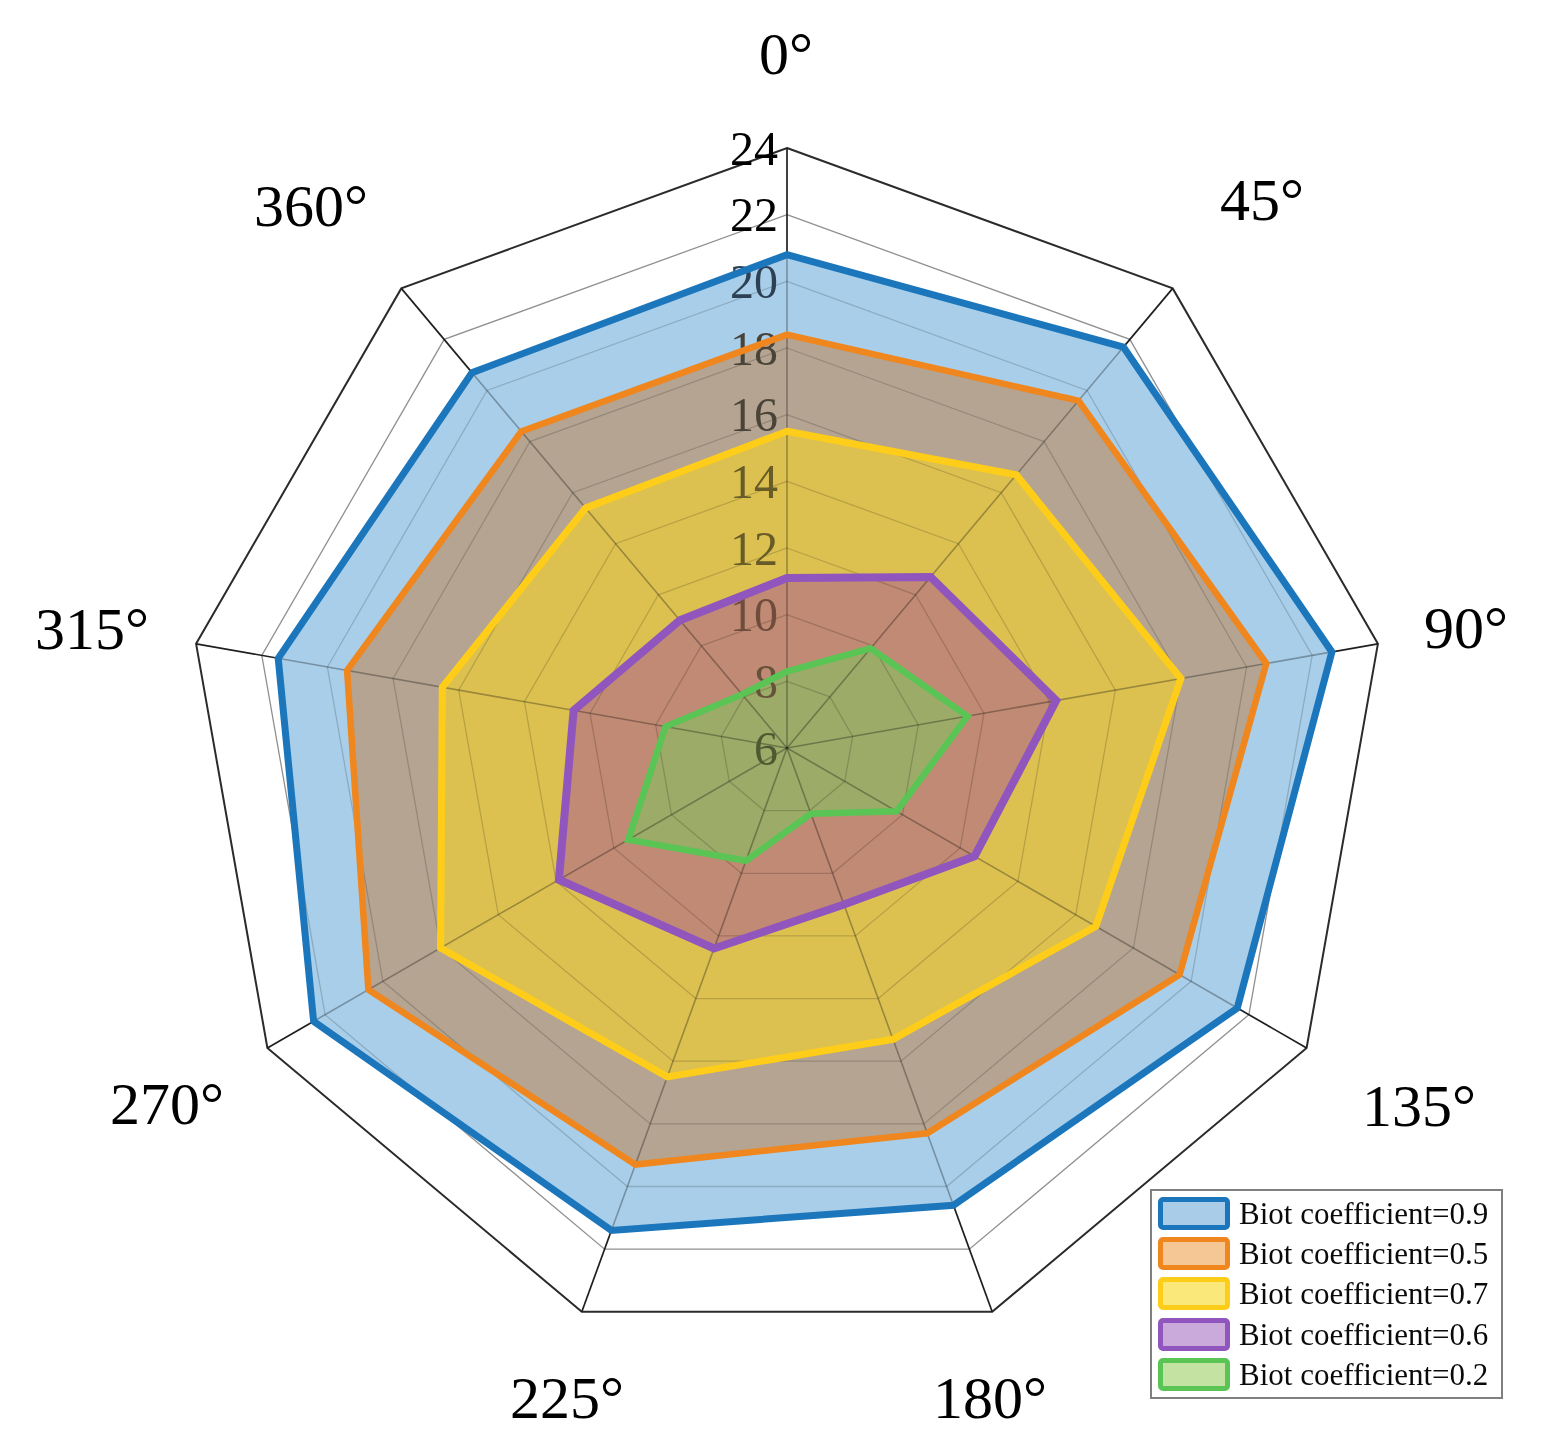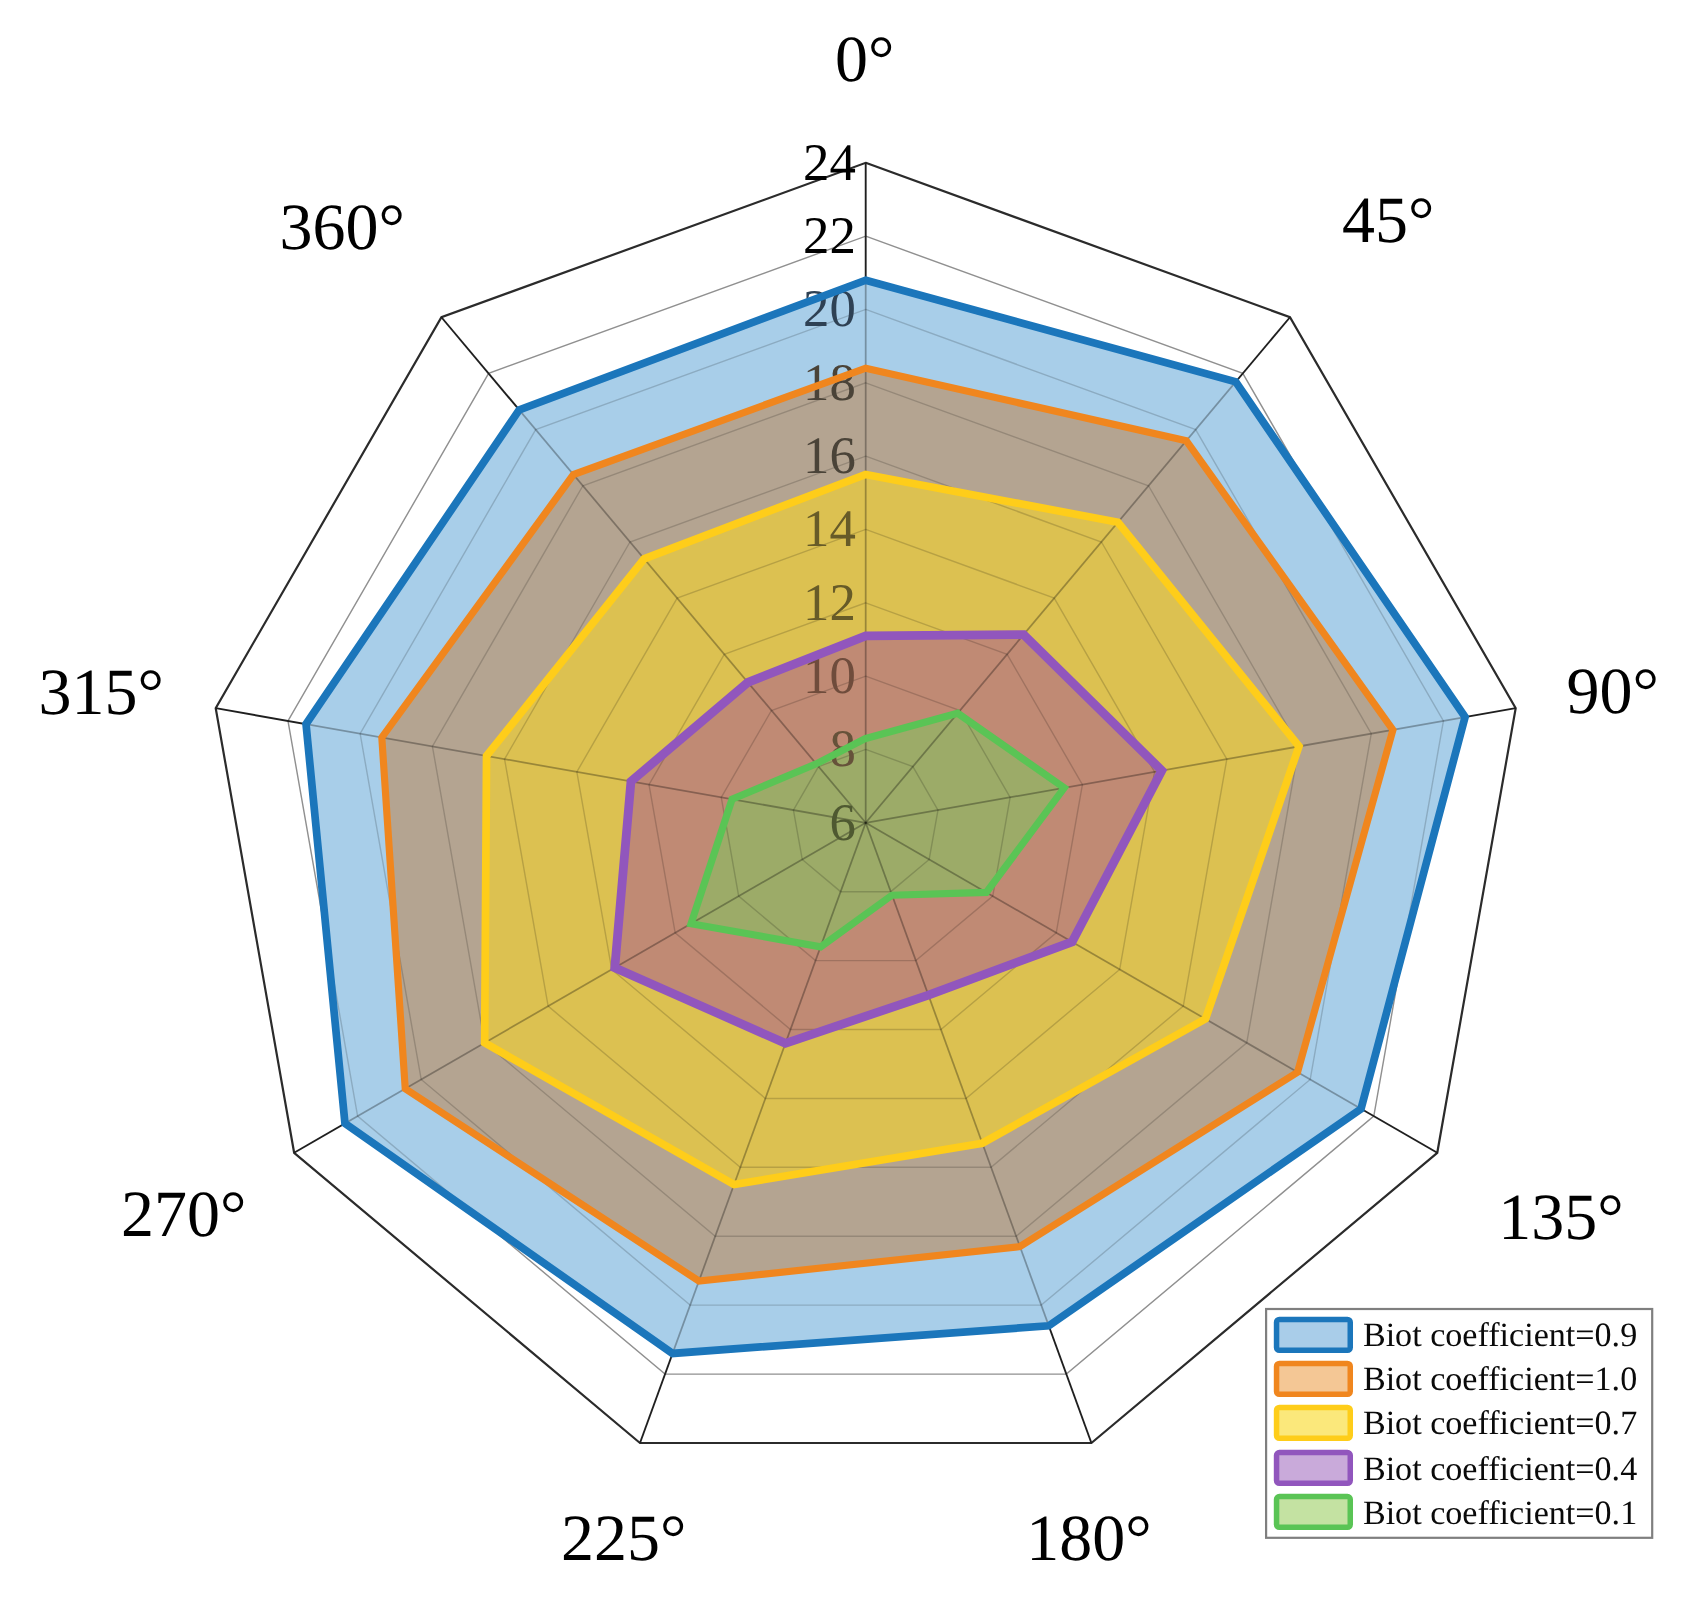--- a/index.html
+++ b/index.html
@@ -115,28 +115,28 @@
       <text x="92" y="629" text-anchor="middle" dominant-baseline="central" fill="#000000" font-size="60">315°</text>
       <text x="311" y="206" text-anchor="middle" dominant-baseline="central" fill="#000000" font-size="60">360°</text>
     </svg>
   <div class="legend" id="legend" style="border-color: rgb(127, 127, 127); background: rgb(255, 255, 255);">
       <div class="legend-row">
         <span class="swatch" style="border-color: rgb(27, 118, 187); background: rgb(169, 205, 233);"></span>
         <span class="legend-text">Biot coefficient=0.9</span>
       </div>
       <div class="legend-row">
         <span class="swatch" style="border-color: rgb(240, 134, 30); background: rgb(244, 199, 149);"></span>
-        <span class="legend-text">Biot coefficient=1.0</span>
+        <span class="legend-text">Biot coefficient=0.5</span>
       </div>
       <div class="legend-row">
         <span class="swatch" style="border-color: rgb(254, 205, 26); background: rgb(251, 232, 123);"></span>
         <span class="legend-text">Biot coefficient=0.7</span>
       </div>
       <div class="legend-row">
         <span class="swatch" style="border-color: rgb(145, 86, 189); background: rgb(201, 170, 218);"></span>
-        <span class="legend-text">Biot coefficient=0.4</span>
+        <span class="legend-text">Biot coefficient=0.6</span>
       </div>
       <div class="legend-row">
         <span class="swatch" style="border-color: rgb(90, 196, 85); background: rgb(196, 226, 162);"></span>
-        <span class="legend-text">Biot coefficient=0.1</span>
+        <span class="legend-text">Biot coefficient=0.2</span>
       </div>
     </div>
 </div>
 
 </body></html>

